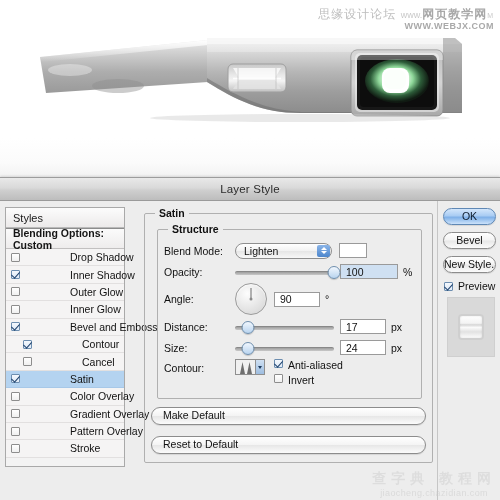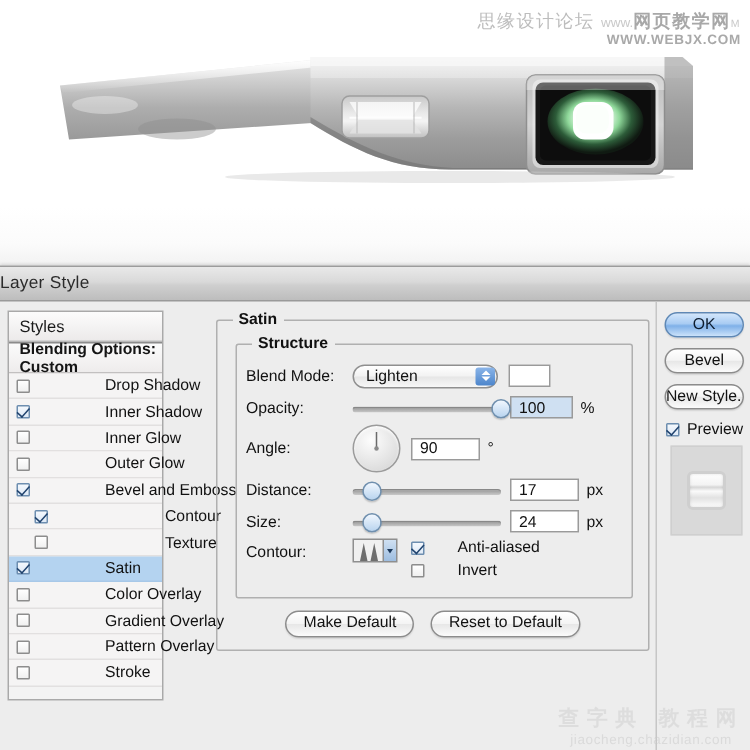--- a/index.html
+++ b/index.html
@@ -35,33 +35,33 @@
   #dialog{
     position:absolute;left:0;top:177px;width:500px;height:323px;
     background:#ededed;
     border-top:1px solid #9c9c9c;
     box-shadow:0 -1px 2px rgba(0,0,0,.12);
   }
   #titlebar{
     height:22px;
     background:linear-gradient(180deg,#e9e9e9 0%,#d9d9d9 45%,#cfcfcf 55%,#bdbdbd 100%);
     border-bottom:1px solid #9a9a9a;
-    display:flex;align-items:center;justify-content:flex-start;
+    display:flex;align-items:center;justify-content:center;
     position:relative;
   }
   #titlebar .title{
     font-size:11.5px;color:#2b2b2b;letter-spacing:.2px;
   }
 
   #body{position:absolute;left:0;top:23px;right:0;bottom:0;display:flex;}
 
   
   #styles-col{width:136px;padding:6px 0 0 5px;box-sizing:border-box;}
   #styles-box{
-    width:104px;height:auto;background:#f3f3f3;
+    width:120px;height:auto;background:#f3f3f3;
     border:1px solid #a9a9a9;box-sizing:border-box;
     min-height:260px;
   }
   .styles-head{
     height:19px;display:flex;align-items:center;padding-left:7px;
     font-size:11px;color:#1a1a1a;
     background:linear-gradient(180deg,#fcfcfc,#eceaea);
     border-bottom:1px solid #b9b9b9;
   }
   .blending-row{
@@ -71,21 +71,21 @@
     border-top:1px solid #8c8c8c;
     border-bottom:1px solid #c2c0c0;
   }
   .style-row{
     height:16.4px;display:flex;align-items:center;padding-left:5px;
     font-size:10.5px;color:#111;
     border-bottom:1px solid #e2e0e0;
     background:#f5f4f4;
     position:relative;
   }
-  .style-row.indent{padding-left:17px;gap:28px;}
+  .style-row.indent{padding-left:17px;}
   .style-row.sel{background:#b4d3f0;border-bottom:1px solid #a7c8e8;}
   .style-row .lbl{margin-left:4px;white-space:nowrap;padding-left:46px;}
 
   .cb{
     width:9px;height:9px;flex:0 0 9px;box-sizing:border-box;
     border:1px solid #8d8d8d;border-radius:1px;
     background:linear-gradient(180deg,#ffffff,#f0f0f0);
     position:relative;
   }
   .cb.on{
@@ -156,21 +156,21 @@
     transform:translateX(-50%);
     box-shadow:0 1px 1px rgba(0,0,0,.18);
   }
 
   .numbox{
     height:15px;box-sizing:border-box;
     border:1px solid #9a9a9a;background:#fff;
     font-size:10.5px;color:#111;
     display:flex;align-items:center;padding-left:5px;
   }
-  .numbox.w40{width:42px;}
+  .numbox.w40{width:58px;}
   .numbox.w44{width:46px;}
   .numbox.hl{background:#cfe0f2;}
   .unit{font-size:10.5px;color:#111;margin-left:5px;}
 
   
   .dial{
     width:30px;height:30px;border-radius:50%;flex:0 0 30px;
     background:radial-gradient(circle at 38% 32%,#fdfdfd,#e2e2e2 62%,#d0d0d0 100%);
     border:1px solid #9b9b9b;position:relative;
     box-shadow:inset 0 1px 2px rgba(255,255,255,.9);
@@ -194,24 +194,24 @@
     position:absolute;right:0;top:0;width:8px;height:100%;
     background:linear-gradient(180deg,#cfe0f2,#9dbde0);
     border-left:1px solid #8f8f8f;
     display:flex;align-items:center;justify-content:center;
   }
   .contour-thumb .arrow-box i{
     width:0;height:0;border-left:2.6px solid transparent;border-right:2.6px solid transparent;
     border-top:3.2px solid #1d3a5c;
   }
 
-  .chk-line{display:flex;align-items:center;font-size:10.5px;color:#111;margin-bottom:3px;gap:17px;}
+  .chk-line{display:flex;align-items:flex-start;font-size:10.5px;color:#111;margin-bottom:3px;}
   .chk-line .cb{margin-right:5px;}
 
-  .btn-row{display:flex;justify-content:center;gap:11px;margin-top:8px;}
+  .btn-row{display:flex;justify-content:center;gap:11px;margin-top:8px;flex-direction:column;}
   .pill{
     border:1px solid #8c8c8c;border-radius:9px;
     background:linear-gradient(180deg,#ffffff 0%,#f4f4f4 48%,#e7e7e7 52%,#fbfbfb 100%);
     font-size:10.5px;color:#111;padding:1px 11px 2px;line-height:13px;
     box-shadow:0 1px 1px rgba(0,0,0,.10);white-space:nowrap;
   }
 
   
   #right-col{
     width:63px;flex:0 0 63px;padding:7px 4px 0 5px;box-sizing:border-box;
@@ -367,37 +367,37 @@
             <div class="style-row">
               <span class="cb"></span>
               <span class="lbl">Drop Shadow</span>
             </div>
             <div class="style-row">
               <span class="cb on"></span>
               <span class="lbl">Inner Shadow</span>
             </div>
             <div class="style-row">
               <span class="cb"></span>
+              <span class="lbl">Outer Glow</span>
+            </div>
+            <div class="style-row">
+              <span class="cb"></span>
               <span class="lbl">Inner Glow</span>
-            </div>
-            <div class="style-row">
-              <span class="cb"></span>
-              <span class="lbl">Outer Glow</span>
             </div>
             <div class="style-row">
               <span class="cb on"></span>
               <span class="lbl">Bevel and Emboss</span>
             </div>
             <div class="style-row indent">
               <span class="cb on"></span>
               <span class="lbl">Contour</span>
             </div>
             <div class="style-row indent">
               <span class="cb"></span>
-              <span class="lbl">Texture</span>
+              <span class="lbl">Cancel</span>
             </div>
             <div class="style-row sel">
               <span class="cb on"></span>
               <span class="lbl">Satin</span>
             </div>
             <div class="style-row">
               <span class="cb"></span>
               <span class="lbl">Color Overlay</span>
             </div>
             <div class="style-row">

